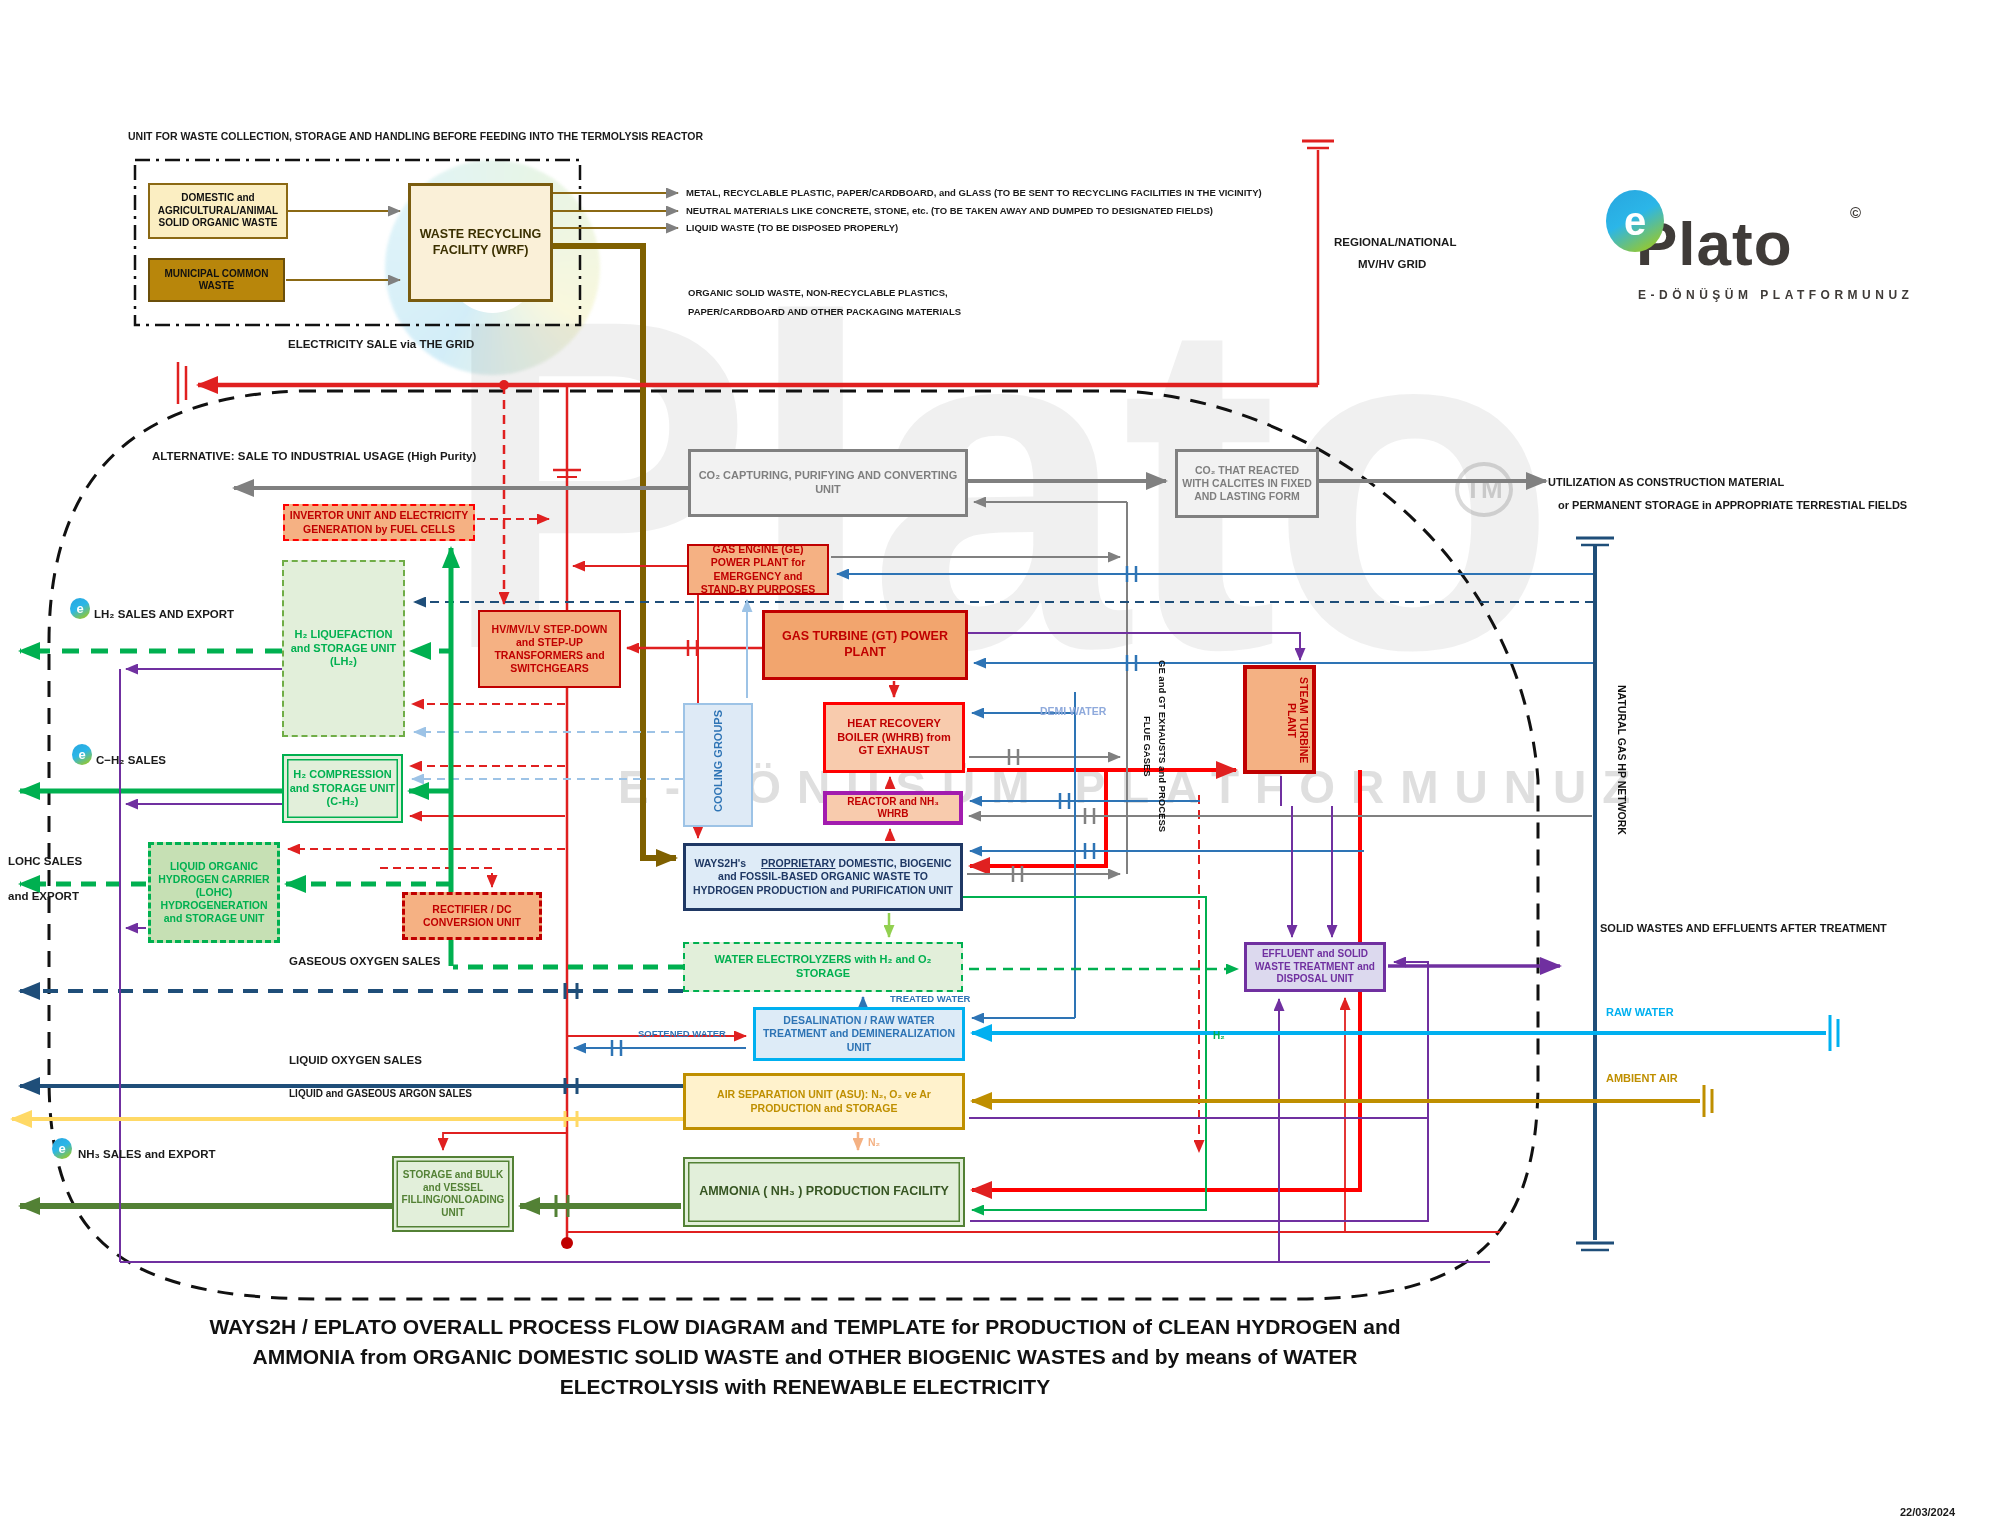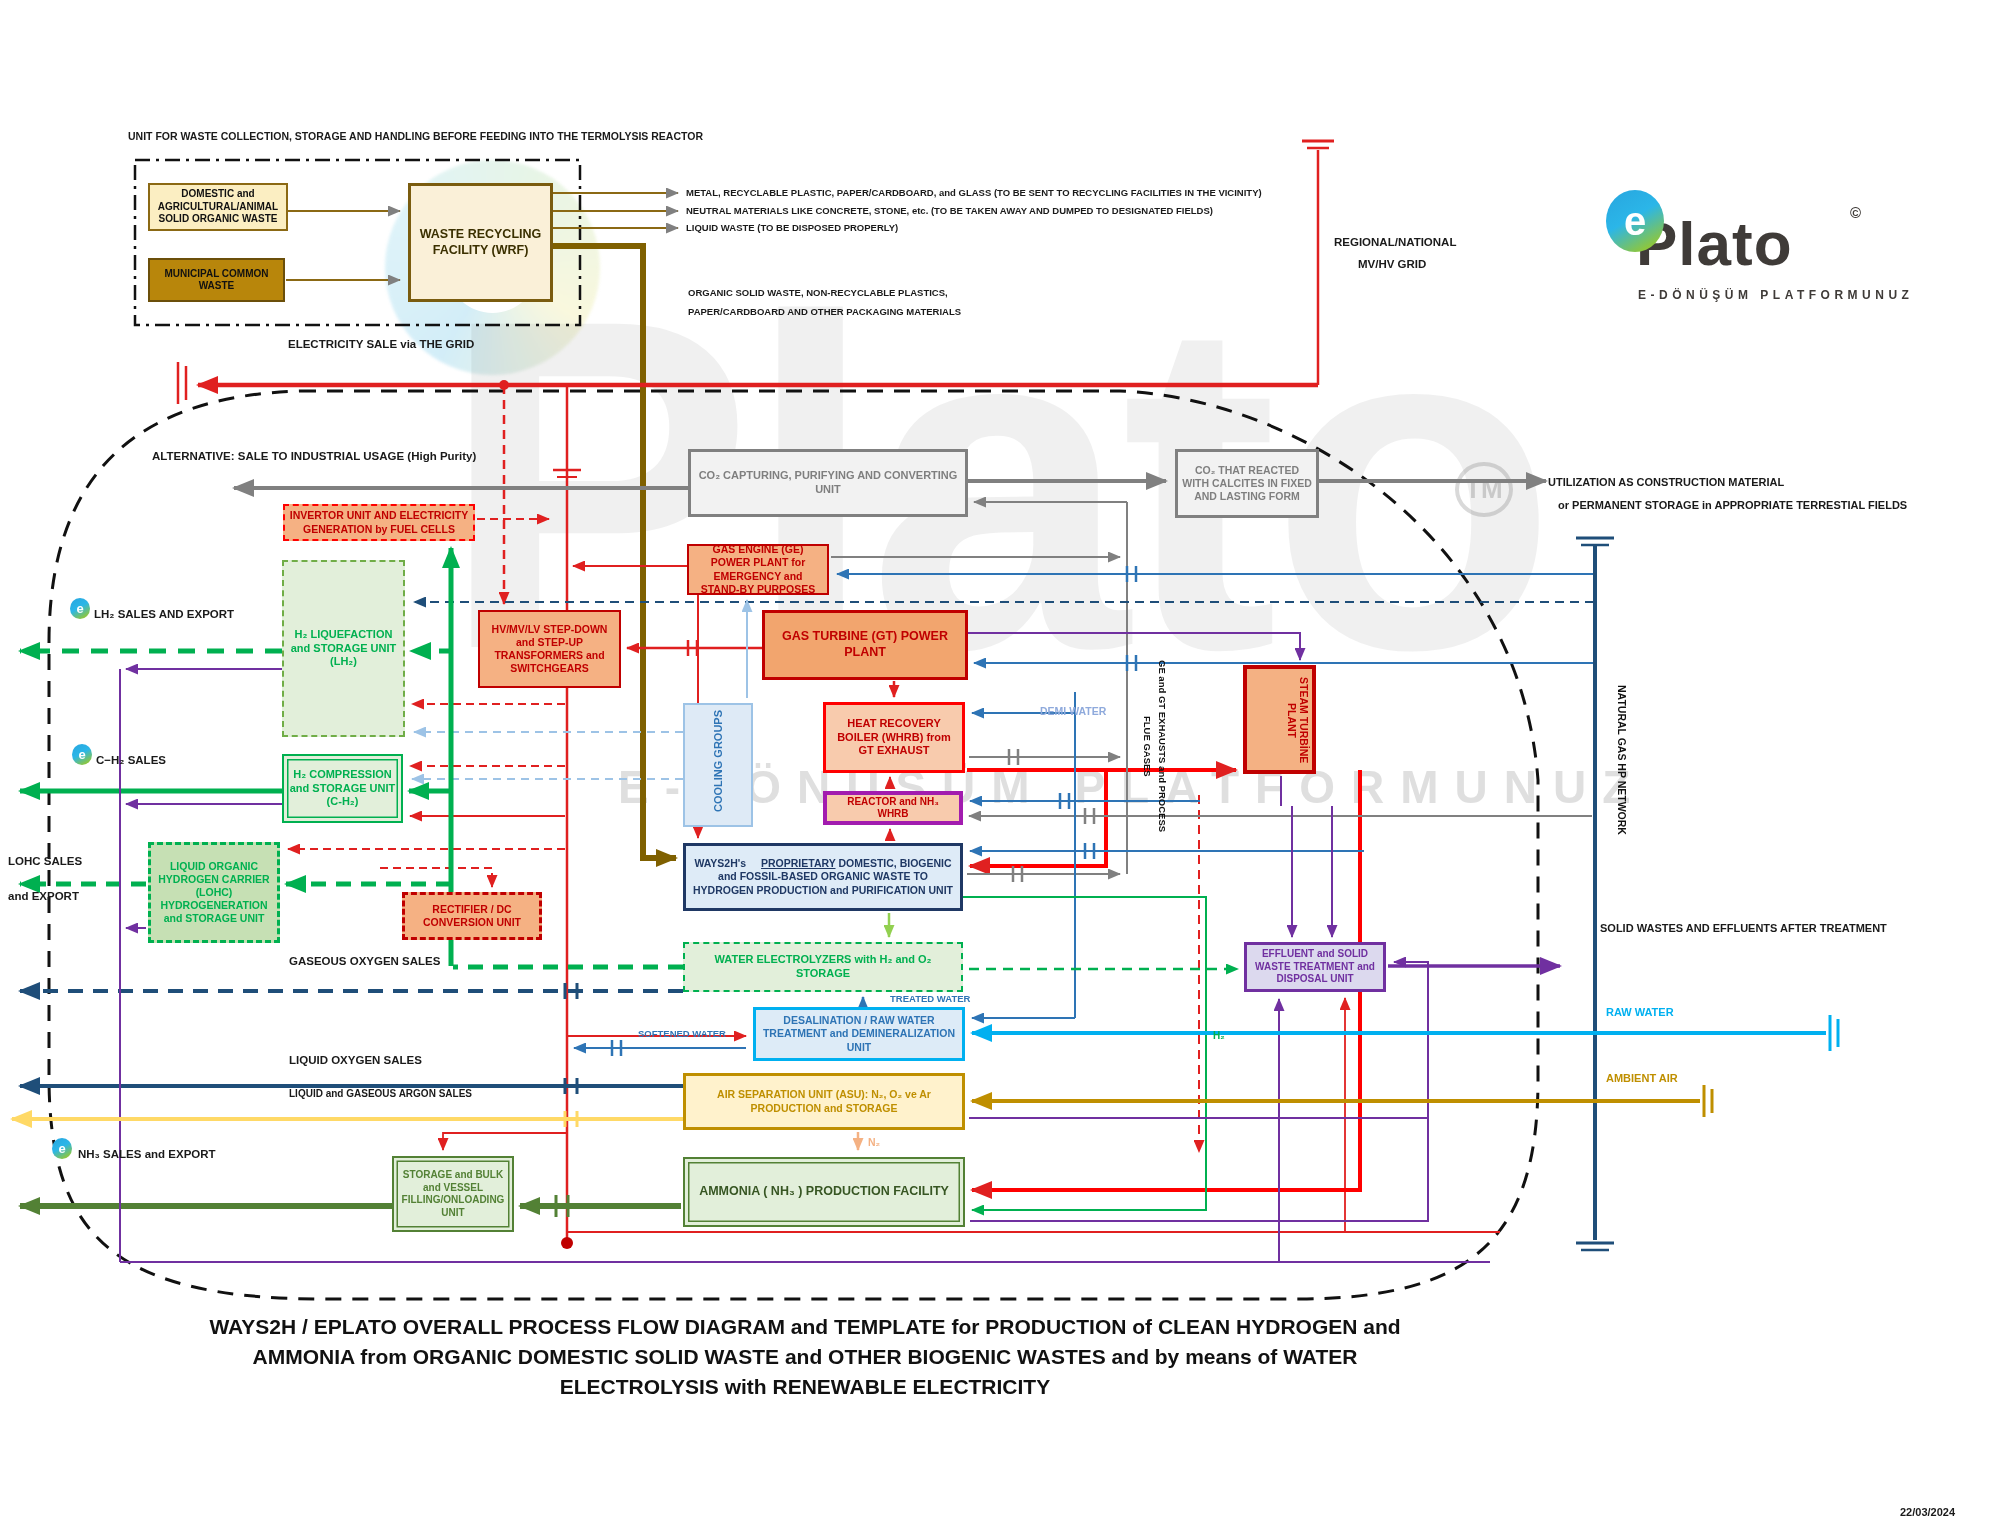--- a/index.html
+++ b/index.html
@@ -240,21 +240,21 @@
   <line x1="1704" y1="1085" x2="1704" y2="1117" stroke="#BF8F00" stroke-width="3"></line>
   <line x1="1712" y1="1089" x2="1712" y2="1113" stroke="#BF8F00" stroke-width="3"></line>
 
   <line x1="683" y1="1119" x2="12" y2="1119" stroke="#FFD966" stroke-width="4" marker-end="url(#b-gold)"></line>
   <line x1="565" y1="1111" x2="565" y2="1127" stroke="#FFD966" stroke-width="3"></line>
   <line x1="577" y1="1111" x2="577" y2="1127" stroke="#FFD966" stroke-width="3"></line>
 
   <line x1="858" y1="1132" x2="858" y2="1150" stroke="#F4B183" stroke-width="2.5" marker-end="url(#s-salmon)"></line>
 </svg>
 
-<div class="box" style="left:148px;top:183px;width:140px;height:48px;background:#FBEEC2;border:2.5px solid #8B6914;color:#111;font-size:10px;">DOMESTIC and AGRICULTURAL/ANIMAL SOLID ORGANIC WASTE</div>
+<div class="box" style="left:148px;top:183px;width:140px;height:56px;background:#FBEEC2;border:2.5px solid #8B6914;color:#111;font-size:10px;">DOMESTIC and AGRICULTURAL/ANIMAL SOLID ORGANIC WASTE</div>
 <div class="box" style="left:148px;top:258px;width:137px;height:44px;background:#B8860B;border:2.5px solid #6B4F0A;color:#111;font-size:10px;">MUNICIPAL COMMON WASTE</div>
 <div class="box" style="left:408px;top:183px;width:145px;height:119px;background:#FAF0D8;border:3px solid #7A5C0F;color:#3B3000;font-size:12.5px;">WASTE RECYCLING FACILITY (WRF)</div>
 
 <div class="box" style="left:688px;top:449px;width:280px;height:68px;background:#F2F2F2;border:3px solid #808080;color:#7F7F7F;font-size:11px;">CO₂ CAPTURING, PURIFYING AND CONVERTING UNIT</div>
 <div class="box" style="left:1175px;top:449px;width:144px;height:69px;background:#F2F2F2;border:3px solid #808080;color:#7F7F7F;font-size:10.5px;">CO₂ THAT REACTED WITH CALCITES IN FIXED AND LASTING FORM</div>
 <div class="box" style="left:283px;top:504px;width:192px;height:37px;background:#F5B183;border:2.5px dashed #FF0000;color:#C00000;font-size:10.5px;">INVERTOR UNIT AND ELECTRICITY GENERATION by FUEL CELLS</div>
 <div class="box" style="left:687px;top:544px;width:142px;height:51px;background:#F5B183;border:2.5px solid #C00000;color:#C00000;font-size:10.5px;">GAS ENGINE (GE) POWER PLANT for EMERGENCY and STAND-BY PURPOSES</div>
 <div class="box" style="left:478px;top:610px;width:143px;height:78px;background:#F5B183;border:2.5px solid #C00000;color:#C00000;font-size:10.5px;">HV/MV/LV STEP-DOWN and STEP-UP TRANSFORMERS and SWITCHGEARS</div>
 <div class="box" style="left:762px;top:610px;width:206px;height:70px;background:#F2A56E;border:3px solid #C00000;color:#C00000;font-size:12.5px;">GAS TURBINE (GT) POWER PLANT</div>
 <div class="box" style="left:282px;top:560px;width:123px;height:177px;background:#E2EFDA;border:2.5px dashed #70AD47;color:#00B050;font-size:11px;">H₂ LIQUEFACTION and STORAGE UNIT  (LH₂)</div>

